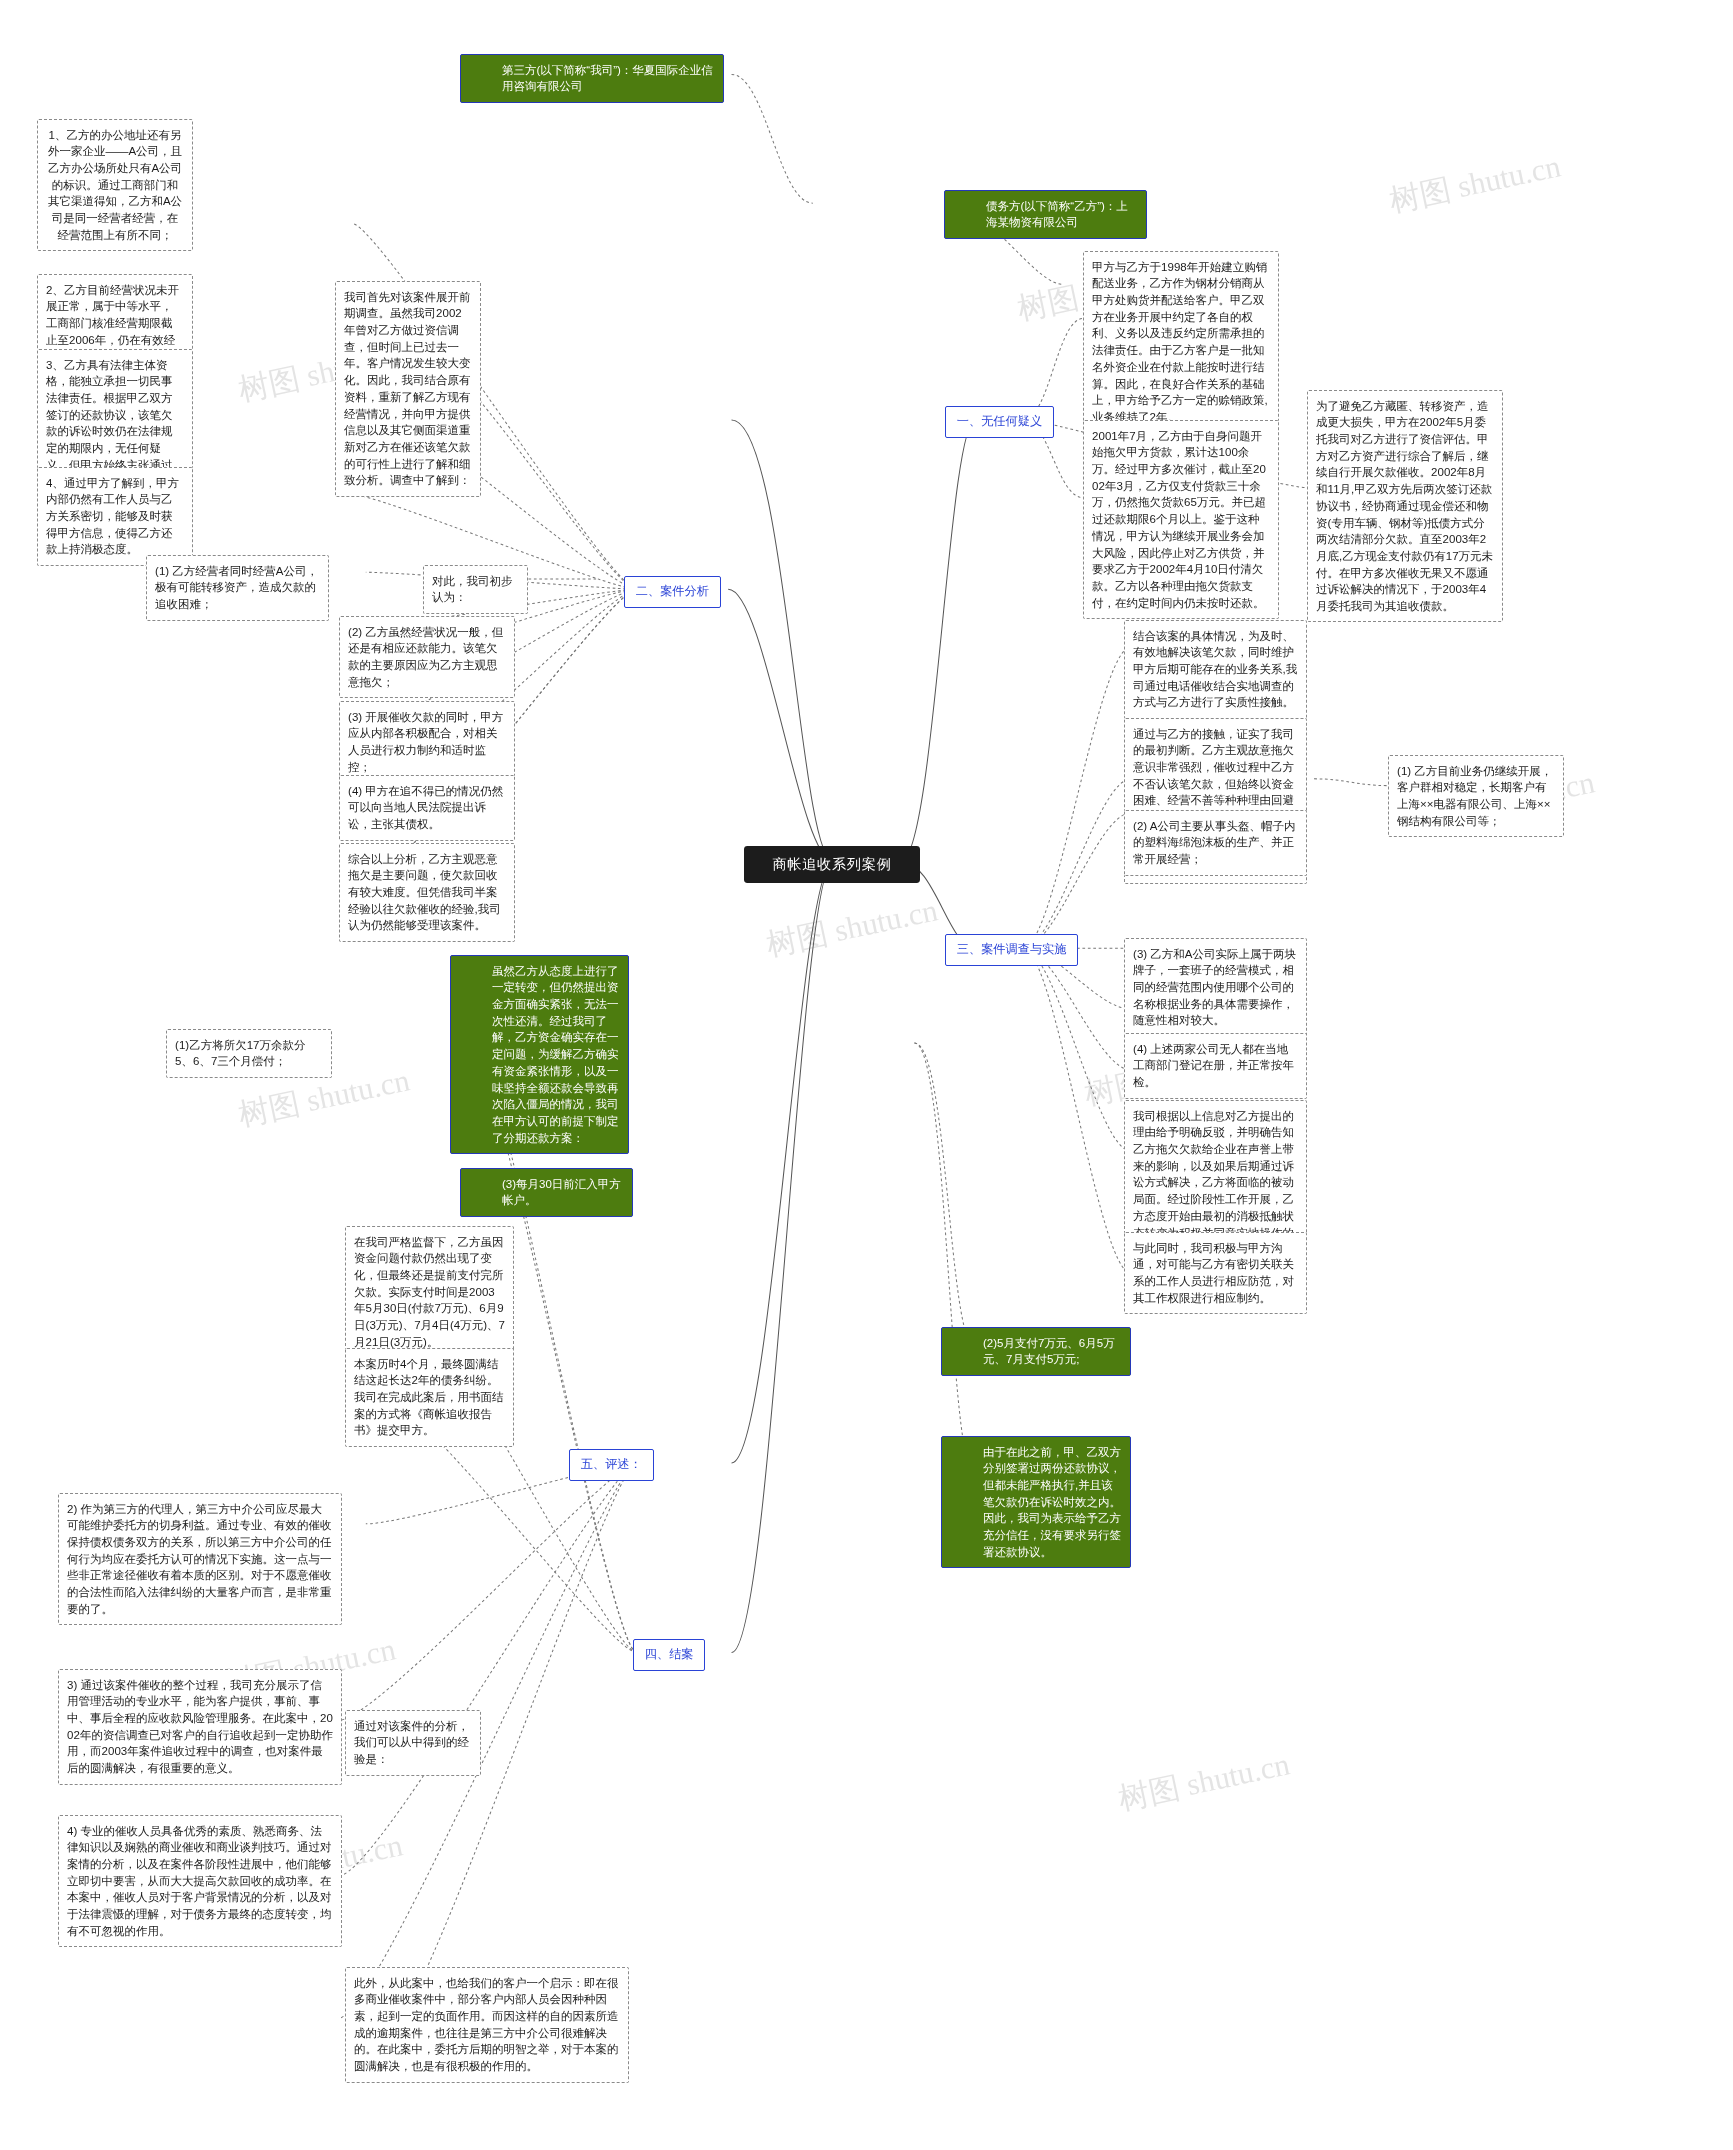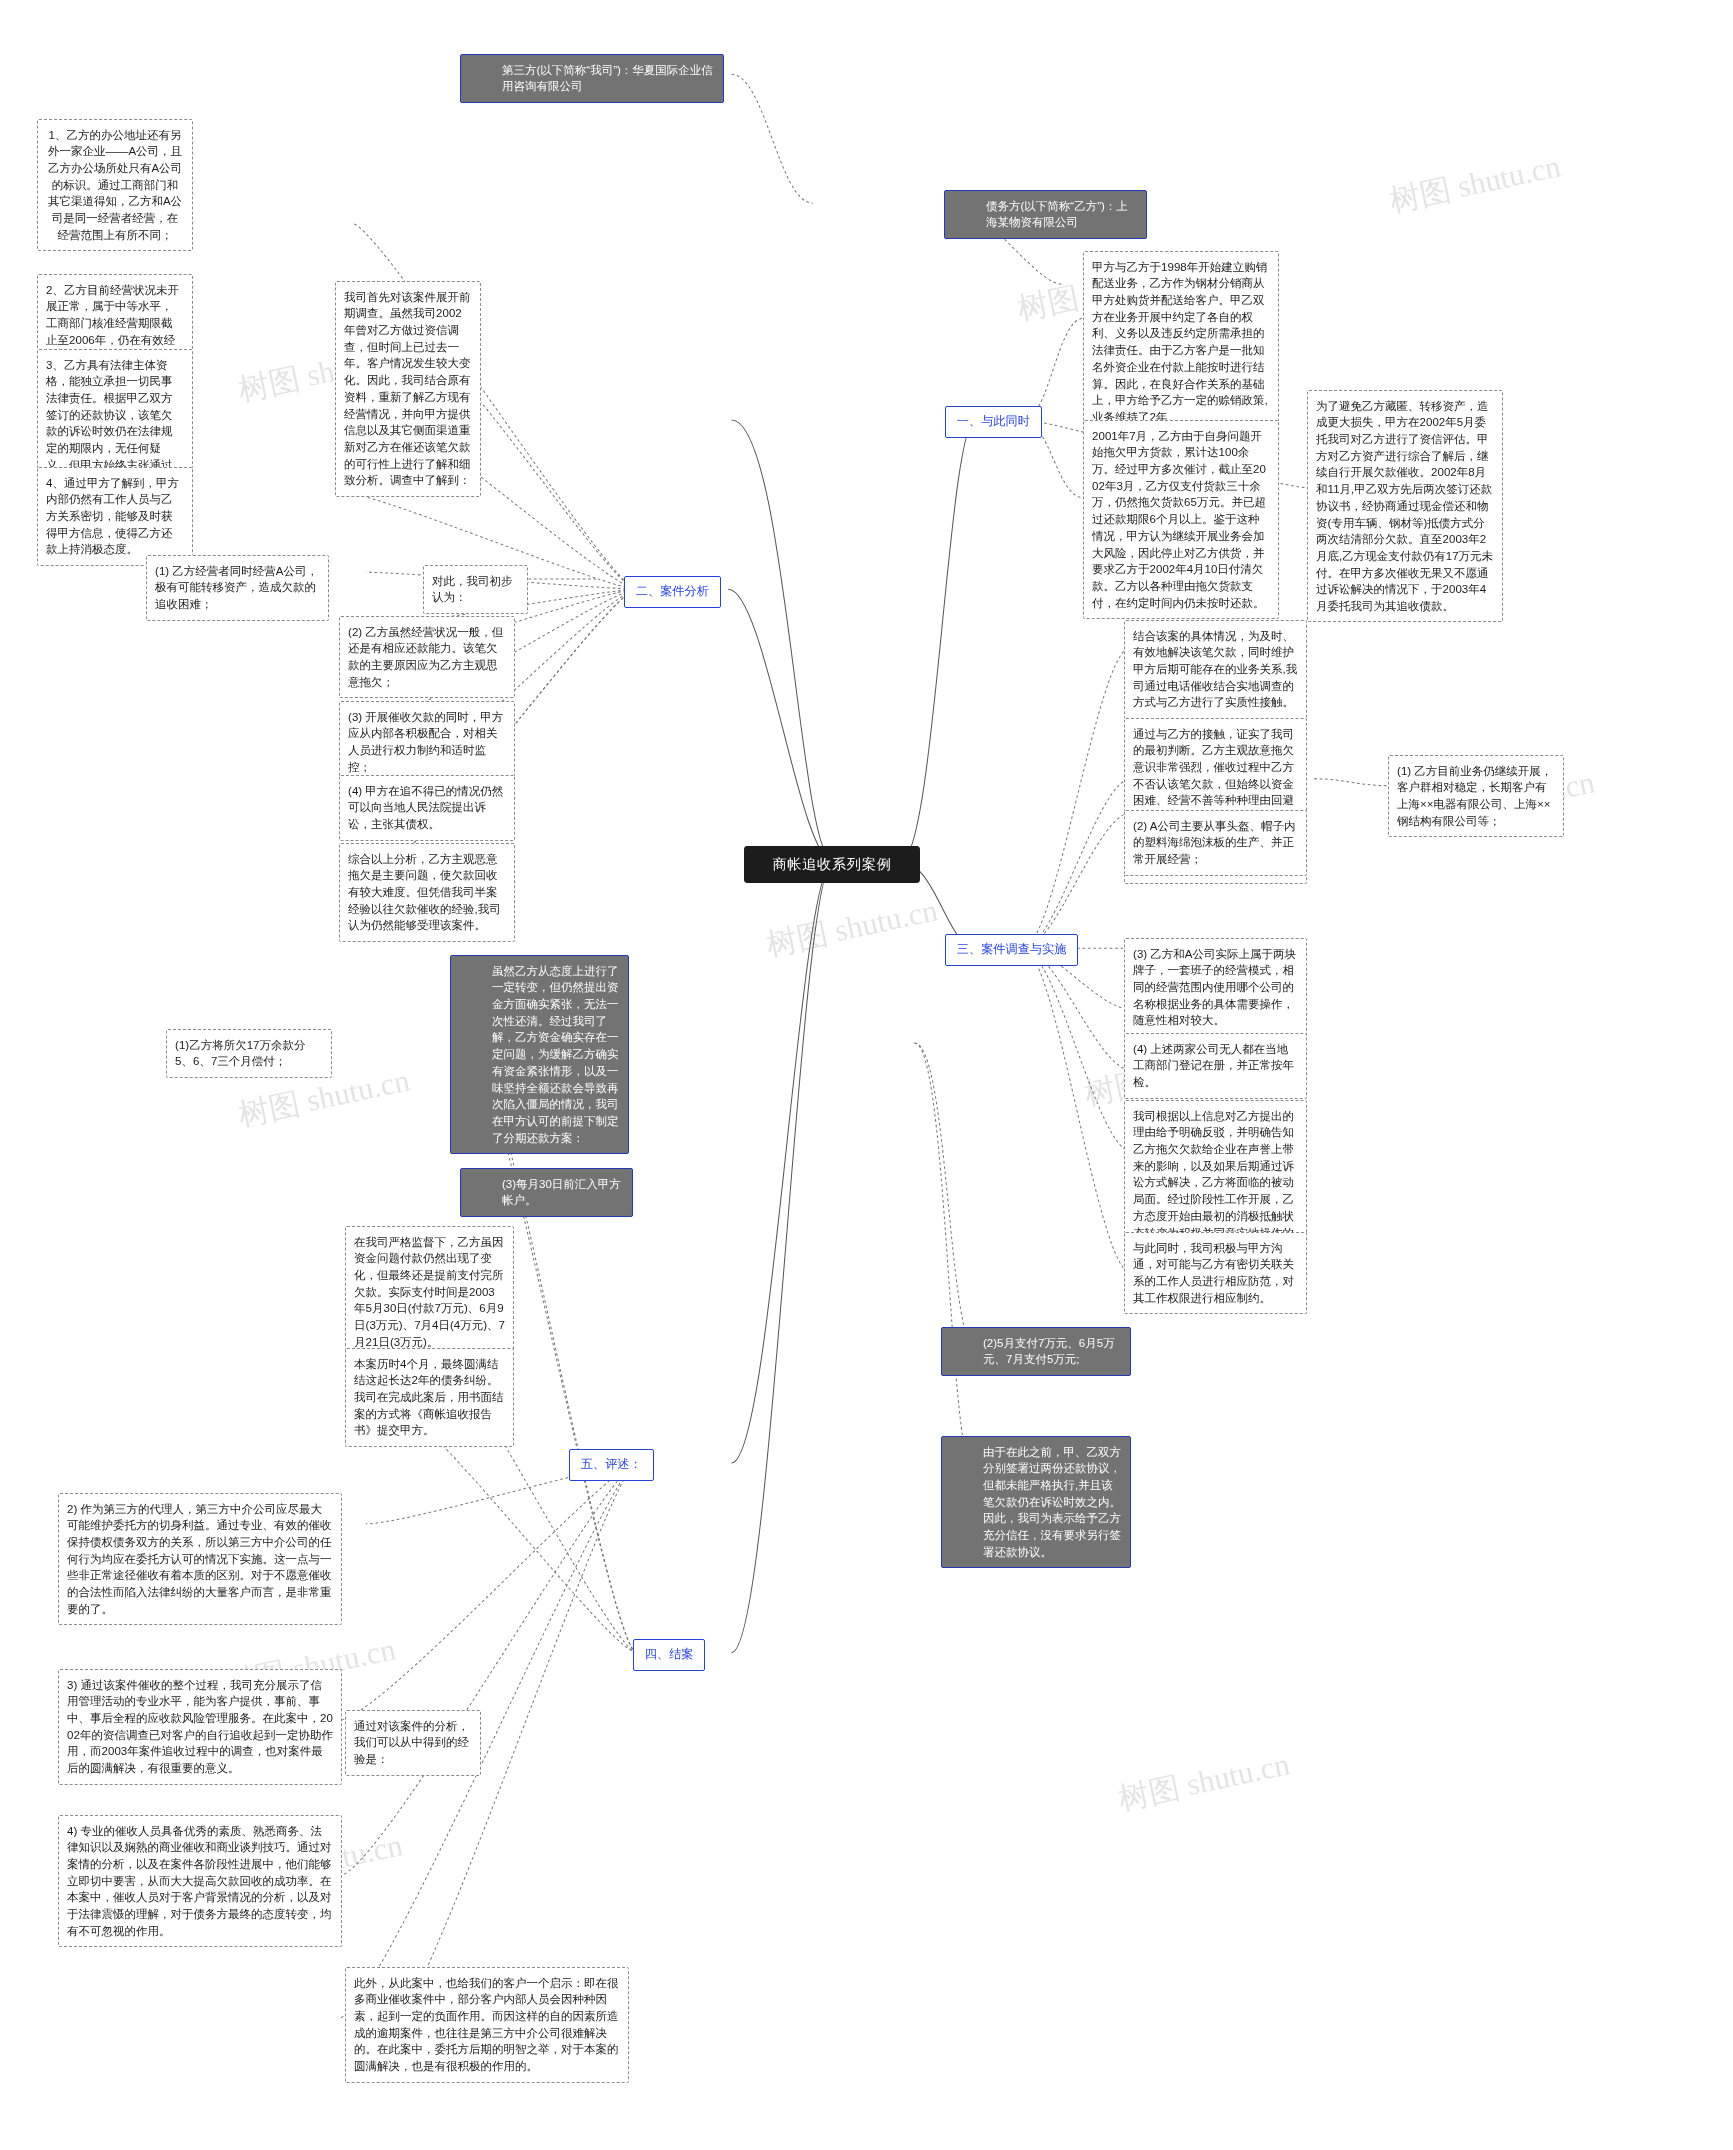--- a/index.html
+++ b/index.html
@@ -23,21 +23,21 @@
     word-break: break-all;
   }
   
   .leaf {
     background: #ffffff;
     border: 1px dashed #8a8a8a;
     color: #1a1a1a;
   }
   
   .blue {
-    background: #737373;
+    background: #4d7c0f;
     border: 0.7px solid #2438b8;
     color: #ffffff;
     padding-left: 41px;
   }
   
   .root {
     background: #1c1c1c;
     color: #ffffff;
     border-radius: 3.4px;
     font-size: 14.2px;
@@ -137,21 +137,21 @@
   <div class="wm" style="left:223px; top:1646px;">树图 shutu.cn</div>
   <div class="wm" style="left:230px; top:1842px;">树图 shutu.cn</div>
   <div class="wm" style="left:1388px; top:163px;">树图 shutu.cn</div>
   <div class="wm" style="left:765px; top:907px;">树图 shutu.cn</div>
 
   <div class="node root" style="left:744px; top:846px; width:176px;">商帐追收系列案例</div>
 
   <div class="node blue" style="left:460px; top:54px; width:264px;">第三方(以下简称“我司”)：华夏国际企业信用咨询有限公司</div>
   <div class="node blue" style="left:944px; top:190px; width:203px;">债务方(以下简称“乙方”)：上海某物资有限公司</div>
 
-  <div class="node branch" style="left:945px; top:406px;">一、与此同时</div>
+  <div class="node branch" style="left:945px; top:406px;">一、无任何疑义</div>
   <div class="node branch" style="left:624px; top:576px;">二、案件分析</div>
   <div class="node branch" style="left:945px; top:934px;">三、案件调查与实施</div>
   <div class="node branch" style="left:633px; top:1639px;">四、结案</div>
   <div class="node branch" style="left:569px; top:1449px;">五、评述：</div>
 
   <div class="node leaf" style="left:1083px; top:251px; width:196px;">甲方与乙方于1998年开始建立购销配送业务，乙方作为钢材分销商从甲方处购货并配送给客户。甲乙双方在业务开展中约定了各自的权利、义务以及违反约定所需承担的法律责任。由于乙方客户是一批知名外资企业在付款上能按时进行结算。因此，在良好合作关系的基础上，甲方给予乙方一定的赊销政策,业务维持了2年。</div>
   <div class="node leaf" style="left:1083px; top:420px; width:196px;">2001年7月，乙方由于自身问题开始拖欠甲方货款，累计达100余万。经过甲方多次催讨，截止至2002年3月，乙方仅支付货款三十余万，仍然拖欠货款65万元。并已超过还款期限6个月以上。鉴于这种情况，甲方认为继续开展业务会加大风险，因此停止对乙方供货，并要求乙方于2002年4月10日付清欠款。乙方以各种理由拖欠货款支付，在约定时间内仍未按时还款。</div>
   <div class="node leaf" style="left:1307px; top:390px; width:196px;">为了避免乙方藏匿、转移资产，造成更大损失，甲方在2002年5月委托我司对乙方进行了资信评估。甲方对乙方资产进行综合了解后，继续自行开展欠款催收。2002年8月和11月,甲乙双方先后两次签订还款协议书，经协商通过现金偿还和物资(专用车辆、钢材等)抵债方式分两次结清部分欠款。直至2003年2月底,乙方现金支付款仍有17万元未付。在甲方多次催收无果又不愿通过诉讼解决的情况下，于2003年4月委托我司为其追收债款。</div>
 
   <div class="node leaf" style="left:37px; top:119px; width:156px;text-align:center;">1、乙方的办公地址还有另外一家企业——A公司，且乙方办公场所处只有A公司的标识。通过工商部门和其它渠道得知，乙方和A公司是同一经营者经营，在经营范围上有所不同；</div>

